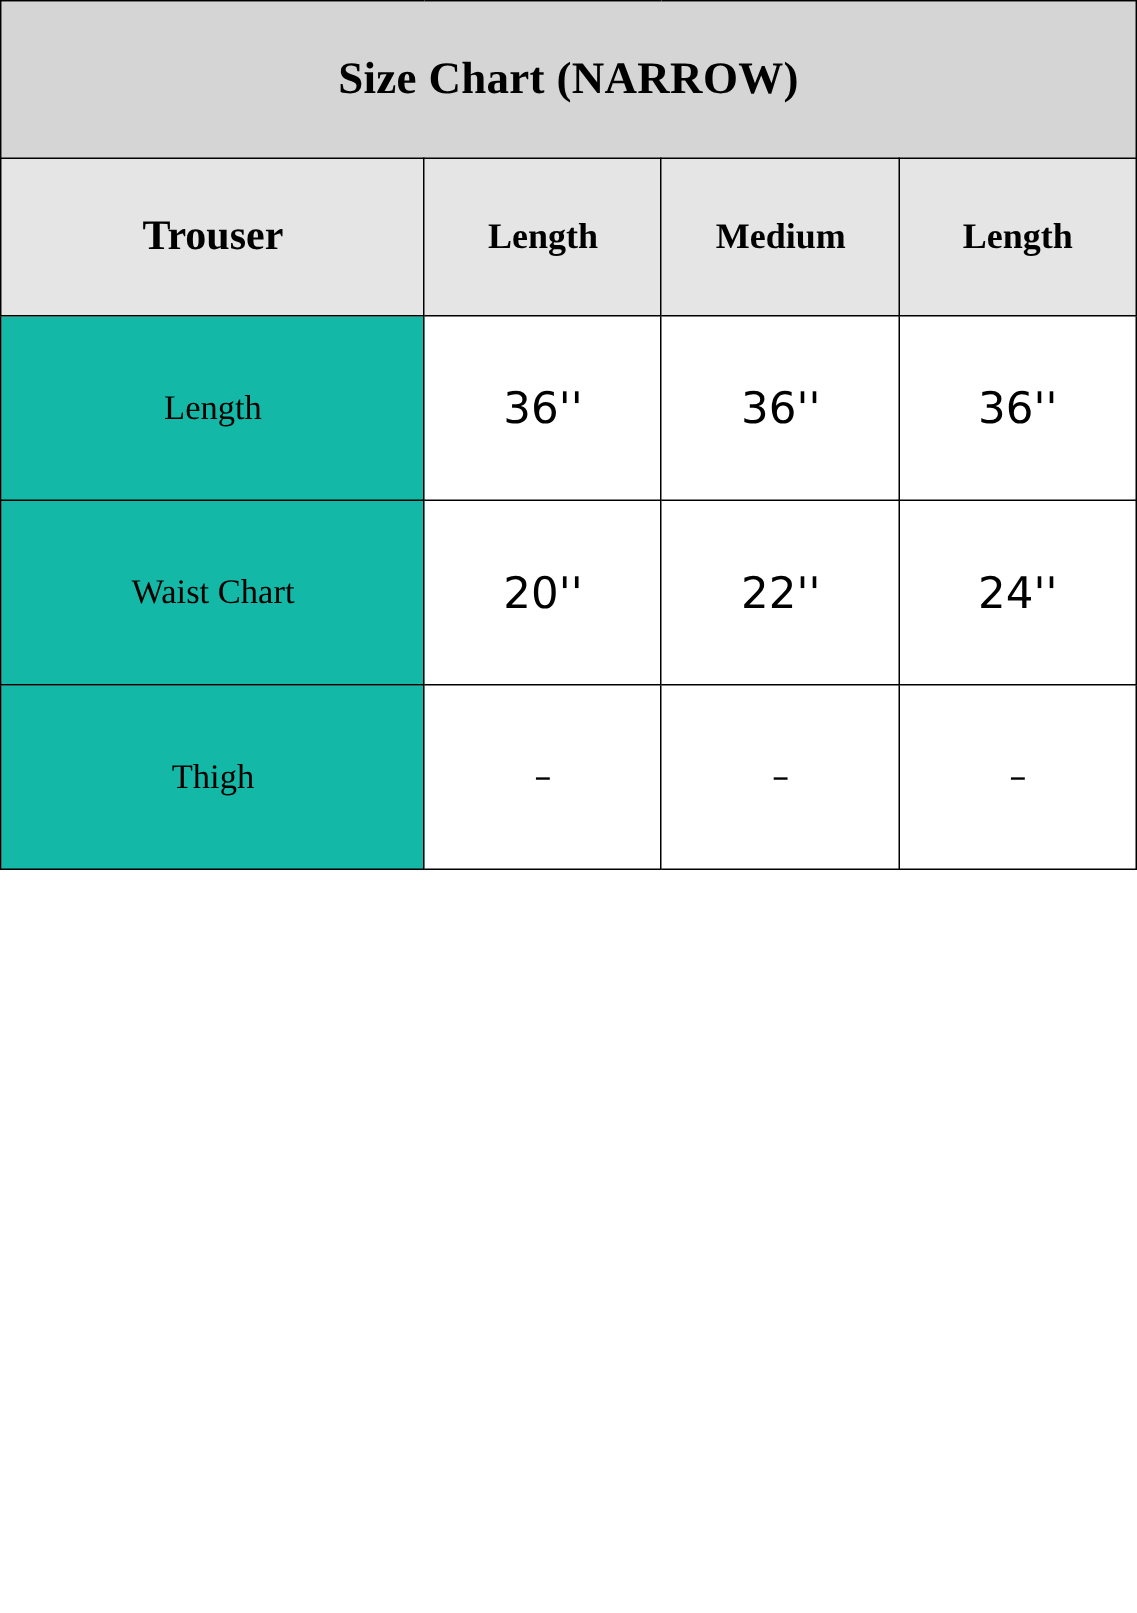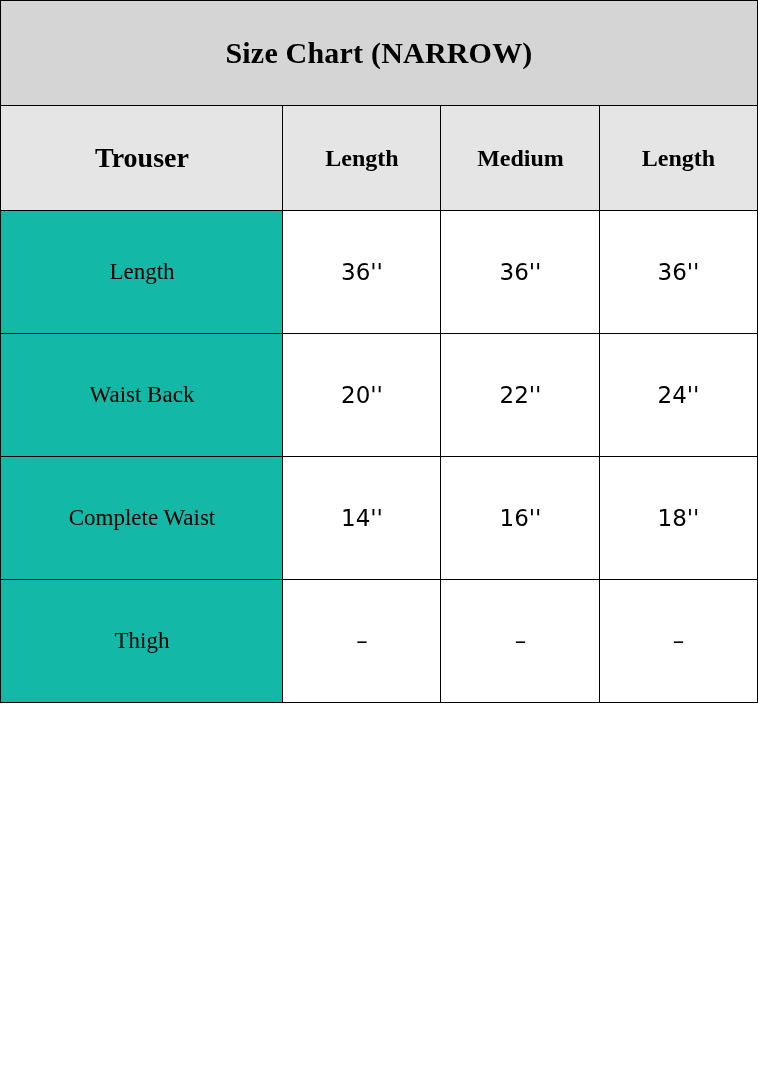--- a/index.html
+++ b/index.html
@@ -56,21 +56,21 @@
   .row-label {
     background: #14b8a6;
     font-size: 23px;
     font-weight: normal;
     text-align: center;
     height: 122px;
     font-family: "Liberation Serif", serif;
   }
   .row-val {
     background: #ffffff;
-    font-size: 23px;
+    font-size: 29px;
     font-family: "DejaVu Sans", sans-serif;
     height: 122px;
   }
   col.c-label { width: 282px; }
   col.c-small { width: 158px; }
   col.c-medium { width: 159px; }
   col.c-large { width: 157px; }
   .dash {
     font-size: 23px;
   }
@@ -97,30 +97,24 @@
         <th class="hdr-size">Length</th>
       </tr>
 
       <tr>
         <td class="row-label">Length</td>
         <td class="row-val">36''</td>
         <td class="row-val">36''</td>
         <td class="row-val">36''</td>
       </tr>
       <tr>
-        <td class="row-label">Waist Back</td>
+        <td class="row-label">Waist Chart</td>
         <td class="row-val">20''</td>
         <td class="row-val">22''</td>
         <td class="row-val">24''</td>
-      </tr>
-      <tr>
-        <td class="row-label">Complete Waist</td>
-        <td class="row-val">14''</td>
-        <td class="row-val">16''</td>
-        <td class="row-val">18''</td>
       </tr>
       <tr>
         <td class="row-label">Thigh</td>
         <td class="row-val dash">–</td>
         <td class="row-val dash">–</td>
         <td class="row-val dash">–</td>
       </tr>
     </tbody>
   </table>
 </div>

